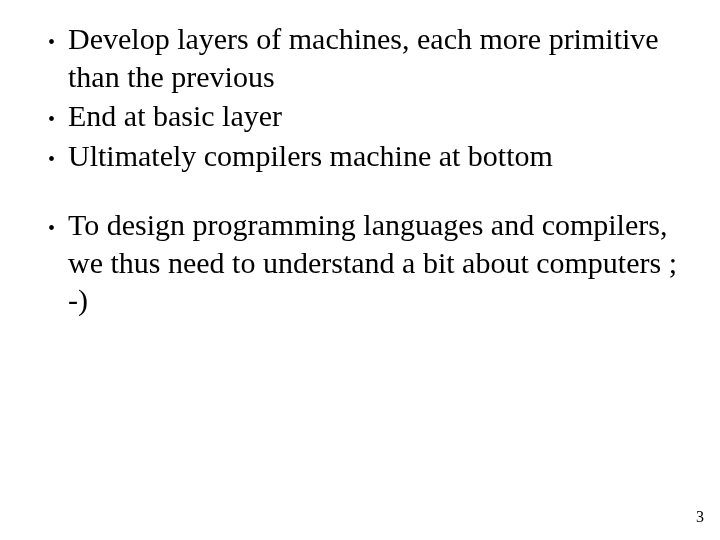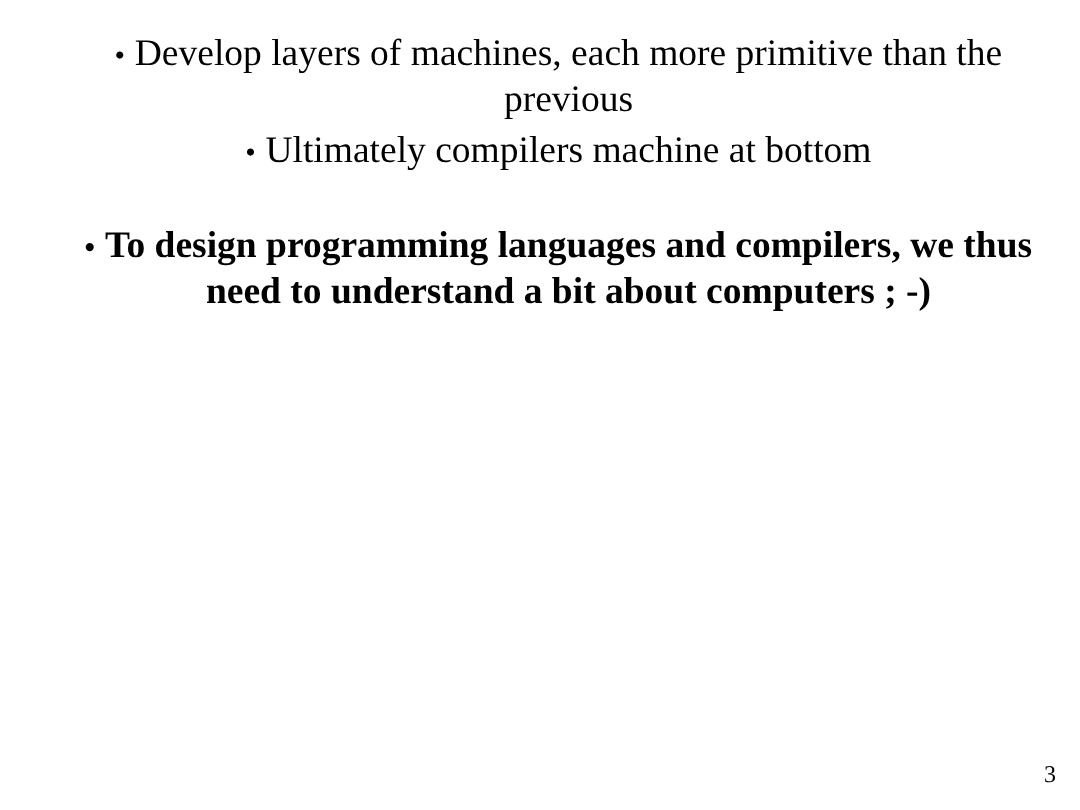--- a/index.html
+++ b/index.html
@@ -29,50 +29,50 @@
   }
   .title-wrap {
     text-align: center;
     margin-bottom: 20px;
   }
   ul.bullets {
     list-style: none;
     padding-left: 0;
   }
   ul.bullets li {
-    font-size: 25px;
+    font-size: 30px;
     line-height: 1.25;
     padding-left: 38px;
     text-indent: -20px;
     margin-bottom: 2px;
-    text-align: center;
   }
   ul.bullets li::before {
     content: "•";
     font-size: 20px;
     display: inline-block;
     width: 20px;
     text-indent: 0;
   }
   .group1 { margin-bottom: 32px; }
-  .group2 { margin-bottom: 0; font-weight: bold; }
+  .group2 { margin-bottom: 0; }
   .page-num {
     position: absolute;
     bottom: 14px;
     right: 16px;
     font-size: 16px;
   }
 </style>
 </head>
 <body>
 
 <div class="slide">
 
   <ul class="bullets group1">
     <li>Develop layers of machines, each more primitive than the previous</li>
+    <li>End at basic layer</li>
     <li>Ultimately compilers machine at bottom</li>
   </ul>
 
   <ul class="bullets group2">
     <li>To design programming languages and compilers, we thus need to understand a bit about computers ; -)</li>
   </ul>
 
   <div class="page-num">3</div>
 </div>
 

